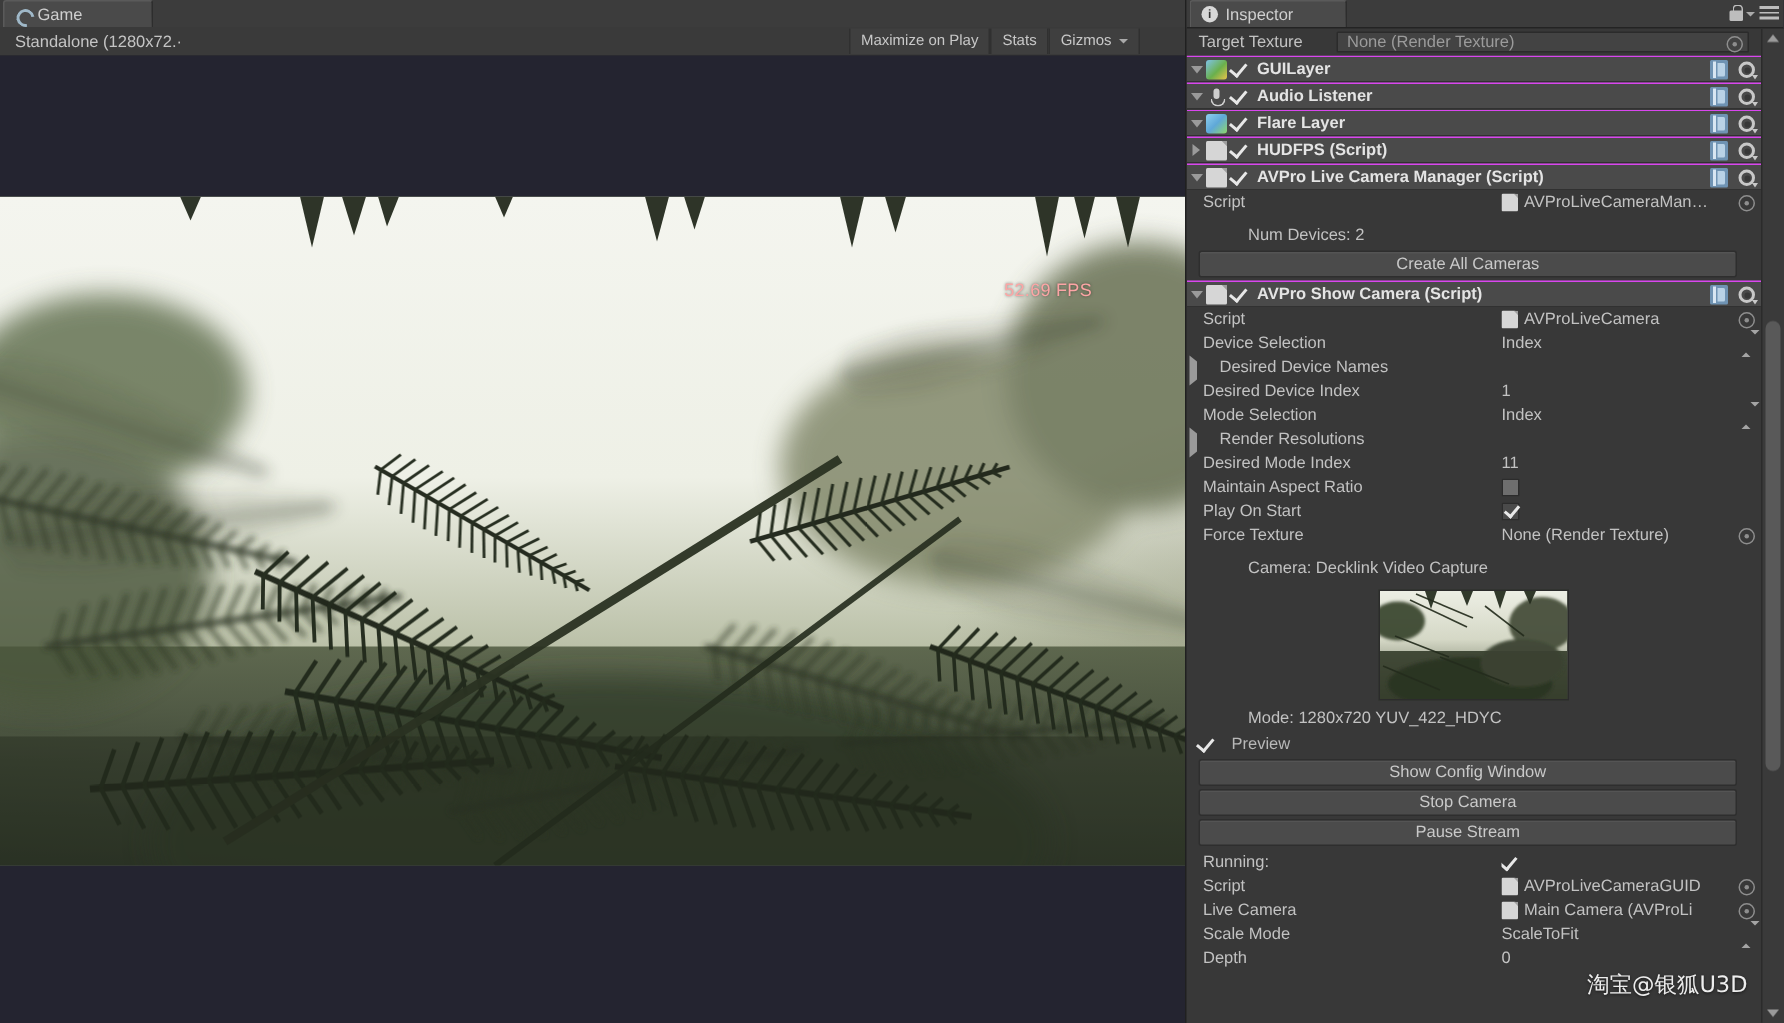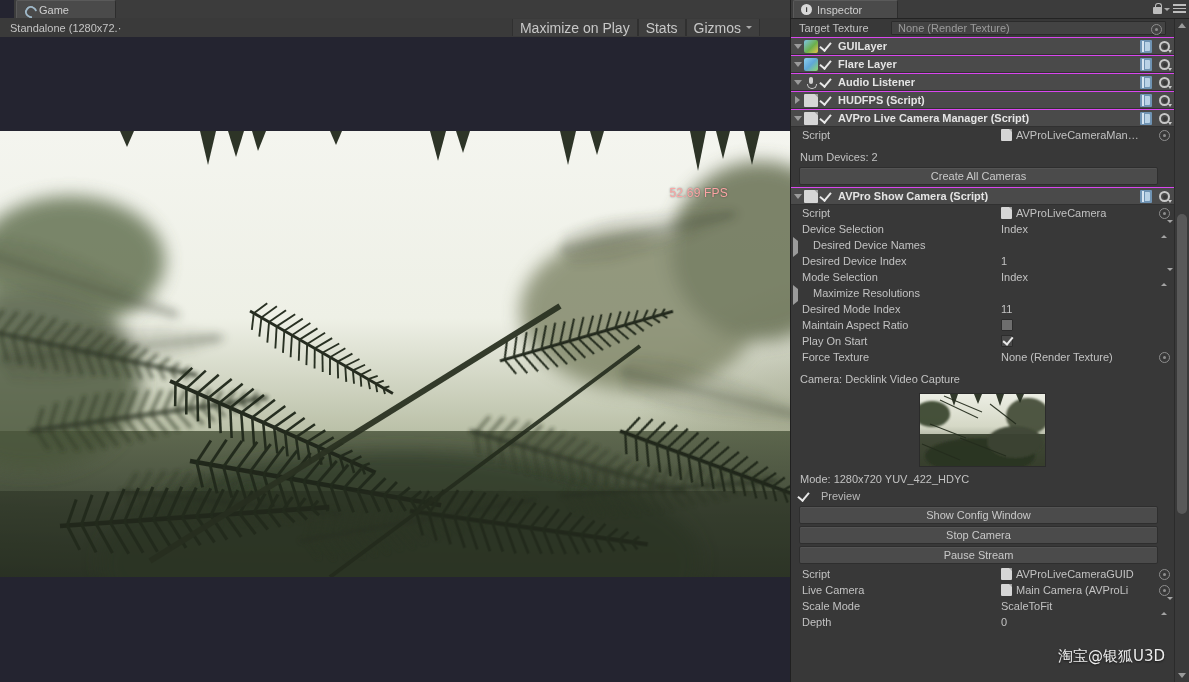--- a/index.html
+++ b/index.html
@@ -9,35 +9,35 @@
     font-family:"Liberation Sans", sans-serif;
     font-size:11px;
     color:#b8b8b8;
     -webkit-font-smoothing:antialiased;
   }
   .root{position:relative;width:1189px;height:682px;}
 
   
   .gameview{position:absolute;left:0;top:0;width:790px;height:682px;background:#242430;}
   .gv-tabbar{position:absolute;left:0;top:0;width:790px;height:18px;background:#3c3c3c;
-    border-bottom:1px solid #232323;margin-left:14px;}
+    border-bottom:1px solid #232323;}
   .gv-tab{position:absolute;left:2px;top:0px;width:100px;height:18px;background:#4a4a4a;
     border-top:1px solid #5a5a5a;border-left:1px solid #5a5a5a;border-right:1px solid #2d2d2d;
     border-radius:2px 2px 0 0;display:flex;align-items:center;gap:4px;padding-left:8px;
     box-sizing:border-box;}
   .gv-tab .lbl{color:#cfcfcf;font-size:11px;}
   .tabicon{width:10px;height:10px;position:relative;flex:0 0 auto;}
   .tabicon.game::before{content:"";position:absolute;left:0;top:1px;width:8px;height:8px;
     border-radius:50%;border:2px solid #9fb8c8;border-right-color:transparent;transform:rotate(35deg);}
   .gv-toolbar{position:absolute;left:0;top:18px;width:790px;height:19px;background:#3a3a3a;
     border-bottom:1px solid #262626;}
   .gv-aspect{position:absolute;left:4px;top:2px;height:15px;padding:0 6px;
     display:flex;align-items:center;color:#c4c4c4;font-size:11px;}
   .gv-right-tools{position:absolute;right:30px;top:1px;height:17px;display:flex;align-items:stretch;}
-  .tbtn{display:flex;align-items:center;padding:0 7px;color:#c8c8c8;font-size:14px;
+  .tbtn{display:flex;align-items:center;padding:0 7px;color:#c8c8c8;font-size:10px;
     background:#3f3f3f;border-left:1px solid #303030;border-right:1px solid #303030;height:17px;}
   .tbtn.first{border-left:1px solid #303030;}
   .caret-dn{width:0;height:0;border-left:3px solid transparent;border-right:3px solid transparent;
     border-top:3px solid #aaa;margin-left:5px;}
   .gv-canvas{position:absolute;left:0;top:37px;width:790px;height:645px;background:#242430;overflow:hidden;}
   .gv-image{position:absolute;left:0;top:94px;width:790px;height:446px;overflow:hidden;background:#3d4638;}
   .fps{position:absolute;right:62px;top:149px;color:#fca5a5;font-size:12px;
     font-family:"Liberation Sans",sans-serif;text-shadow:0 0 2px rgba(0,0,0,.5);letter-spacing:.2px;}
 
   
@@ -126,21 +126,21 @@
   .updown .u{width:0;height:0;border-left:3px solid transparent;border-right:3px solid transparent;
     border-bottom:3px solid #a4a4a4;margin:0 auto 2px;}
   .updown .d{width:0;height:0;border-left:3px solid transparent;border-right:3px solid transparent;
     border-top:3px solid #a4a4a4;margin:0 auto;}
   .cbox{width:12px;height:12px;background:#4a4a4a;border:1px solid #2c2c2c;border-radius:1px;
     position:relative;box-sizing:border-box;}
   .cbox.on::after{content:"";position:absolute;left:3px;top:-1px;width:4px;height:8px;
     border:2px solid #e8e8e8;border-top:none;border-left:none;transform:rotate(40deg);}
   .cbox.flat{background:#6e6e6e;border:1px solid #2c2c2c;}
 
-  .textline{padding-left:9px;color:#c2c2c2;font-size:11px;height:16px;line-height:16px;}
+  .textline{padding-left:9px;color:#c2c2c2;font-size:11px;height:16px;line-height:16px;margin-left:32px;}
   .spacer{height:6px;}
   .wbtn{margin:2px 18px 2px 8px;height:16px;background:#4b4b4b;border:1px solid #2e2e2e;
     border-radius:2px;display:flex;align-items:center;justify-content:center;color:#c9c9c9;font-size:11px;
     box-shadow:inset 0 1px 0 rgba(255,255,255,.05);}
   .inlinecheck{display:flex;align-items:center;gap:5px;padding-left:8px;height:17px;}
   .previewbox{width:125px;height:72px;margin:6px 0 4px 128px;overflow:hidden;
     border:1px solid #2b2b2b;background:#3a4036;position:relative;}
   .watermark{position:absolute;right:24px;bottom:16px;color:#ededed;font-size:15px;
     font-family:"DejaVu Sans",sans-serif;text-shadow:0 1px 2px rgba(0,0,0,.6);white-space:nowrap;}
 
@@ -412,52 +412,52 @@
           <span class="gearicon">
               <span class="gear-caret"></span>
             </span>
         </span>
       </div>
 
       <div class="comp-hdr">
         <span class="foldout">
             <span class="tri-dn"></span>
           </span>
+        <span class="cicon audio"></span>
+        <span class="ccheck">
+            <span class="tick"></span>
+          </span>
+        <span class="comp-title">Audio Listener</span>
+        <span class="hdr-right">
+          <span class="bookicon"></span>
+          <span class="gearicon">
+              <span class="gear-caret"></span>
+            </span>
+        </span>
+      </div>
+
+      <div class="comp-hdr">
+        <span class="foldout">
+            <span class="tri-dn"></span>
+          </span>
         <span class="cicon flare"></span>
         <span class="ccheck">
             <span class="tick"></span>
           </span>
         <span class="comp-title">Flare Layer</span>
         <span class="hdr-right">
           <span class="bookicon"></span>
           <span class="gearicon">
               <span class="gear-caret"></span>
             </span>
         </span>
       </div>
 
       <div class="comp-hdr">
         <span class="foldout">
-            <span class="tri-dn"></span>
-          </span>
-        <span class="cicon audio"></span>
-        <span class="ccheck">
-            <span class="tick"></span>
-          </span>
-        <span class="comp-title">Audio Listener</span>
-        <span class="hdr-right">
-          <span class="bookicon"></span>
-          <span class="gearicon">
-              <span class="gear-caret"></span>
-            </span>
-        </span>
-      </div>
-
-      <div class="comp-hdr">
-        <span class="foldout">
             <span class="tri-rt"></span>
           </span>
         <span class="cicon script"></span>
         <span class="ccheck">
             <span class="tick"></span>
           </span>
         <span class="comp-title">HUDFPS (Script)</span>
         <span class="hdr-right">
           <span class="bookicon"></span>
           <span class="gearicon">
@@ -541,21 +541,21 @@
       </div>
 
       <div class="prow">
         <span class="plabel">Mode Selection</span>
         <span class="pval">Index</span>
         <span class="updown"><span class="u"></span><span class="d"></span></span>
       </div>
 
       <div class="prow">
         <span class="pfold"><span class="tri-rt"></span></span>
-        <span class="plabel ind">Maximize Resolutions</span>
+        <span class="plabel ind">Render Resolutions</span>
       </div>
 
       <div class="prow">
         <span class="plabel">Desired Mode Index</span>
         <span class="pval">11</span>
       </div>
 
       <div class="prow">
         <span class="plabel">Maintain Aspect Ratio</span>
         <span class="pval">
@@ -628,20 +628,28 @@
       <div class="wbtn">
         <span>Show Config Window</span>
       </div>
       <div class="wbtn">
         <span>Stop Camera</span>
       </div>
       <div class="wbtn">
         <span>Pause Stream</span>
       </div>
 
+      <div class="prow" style="height:17px">
+        <span class="plabel">Running:</span>
+        <span class="pval">
+          <span class="ccheck">
+              <span class="tick"></span>
+            </span>
+        </span>
+      </div>
 
 
       <div class="prow">
         <span class="plabel">Script</span>
         <span class="pval valobj">
           <span class="miniscript"></span>
           <span>AVProLiveCameraGUID</span>
         </span>
         <span class="radiodot"></span>
       </div>

